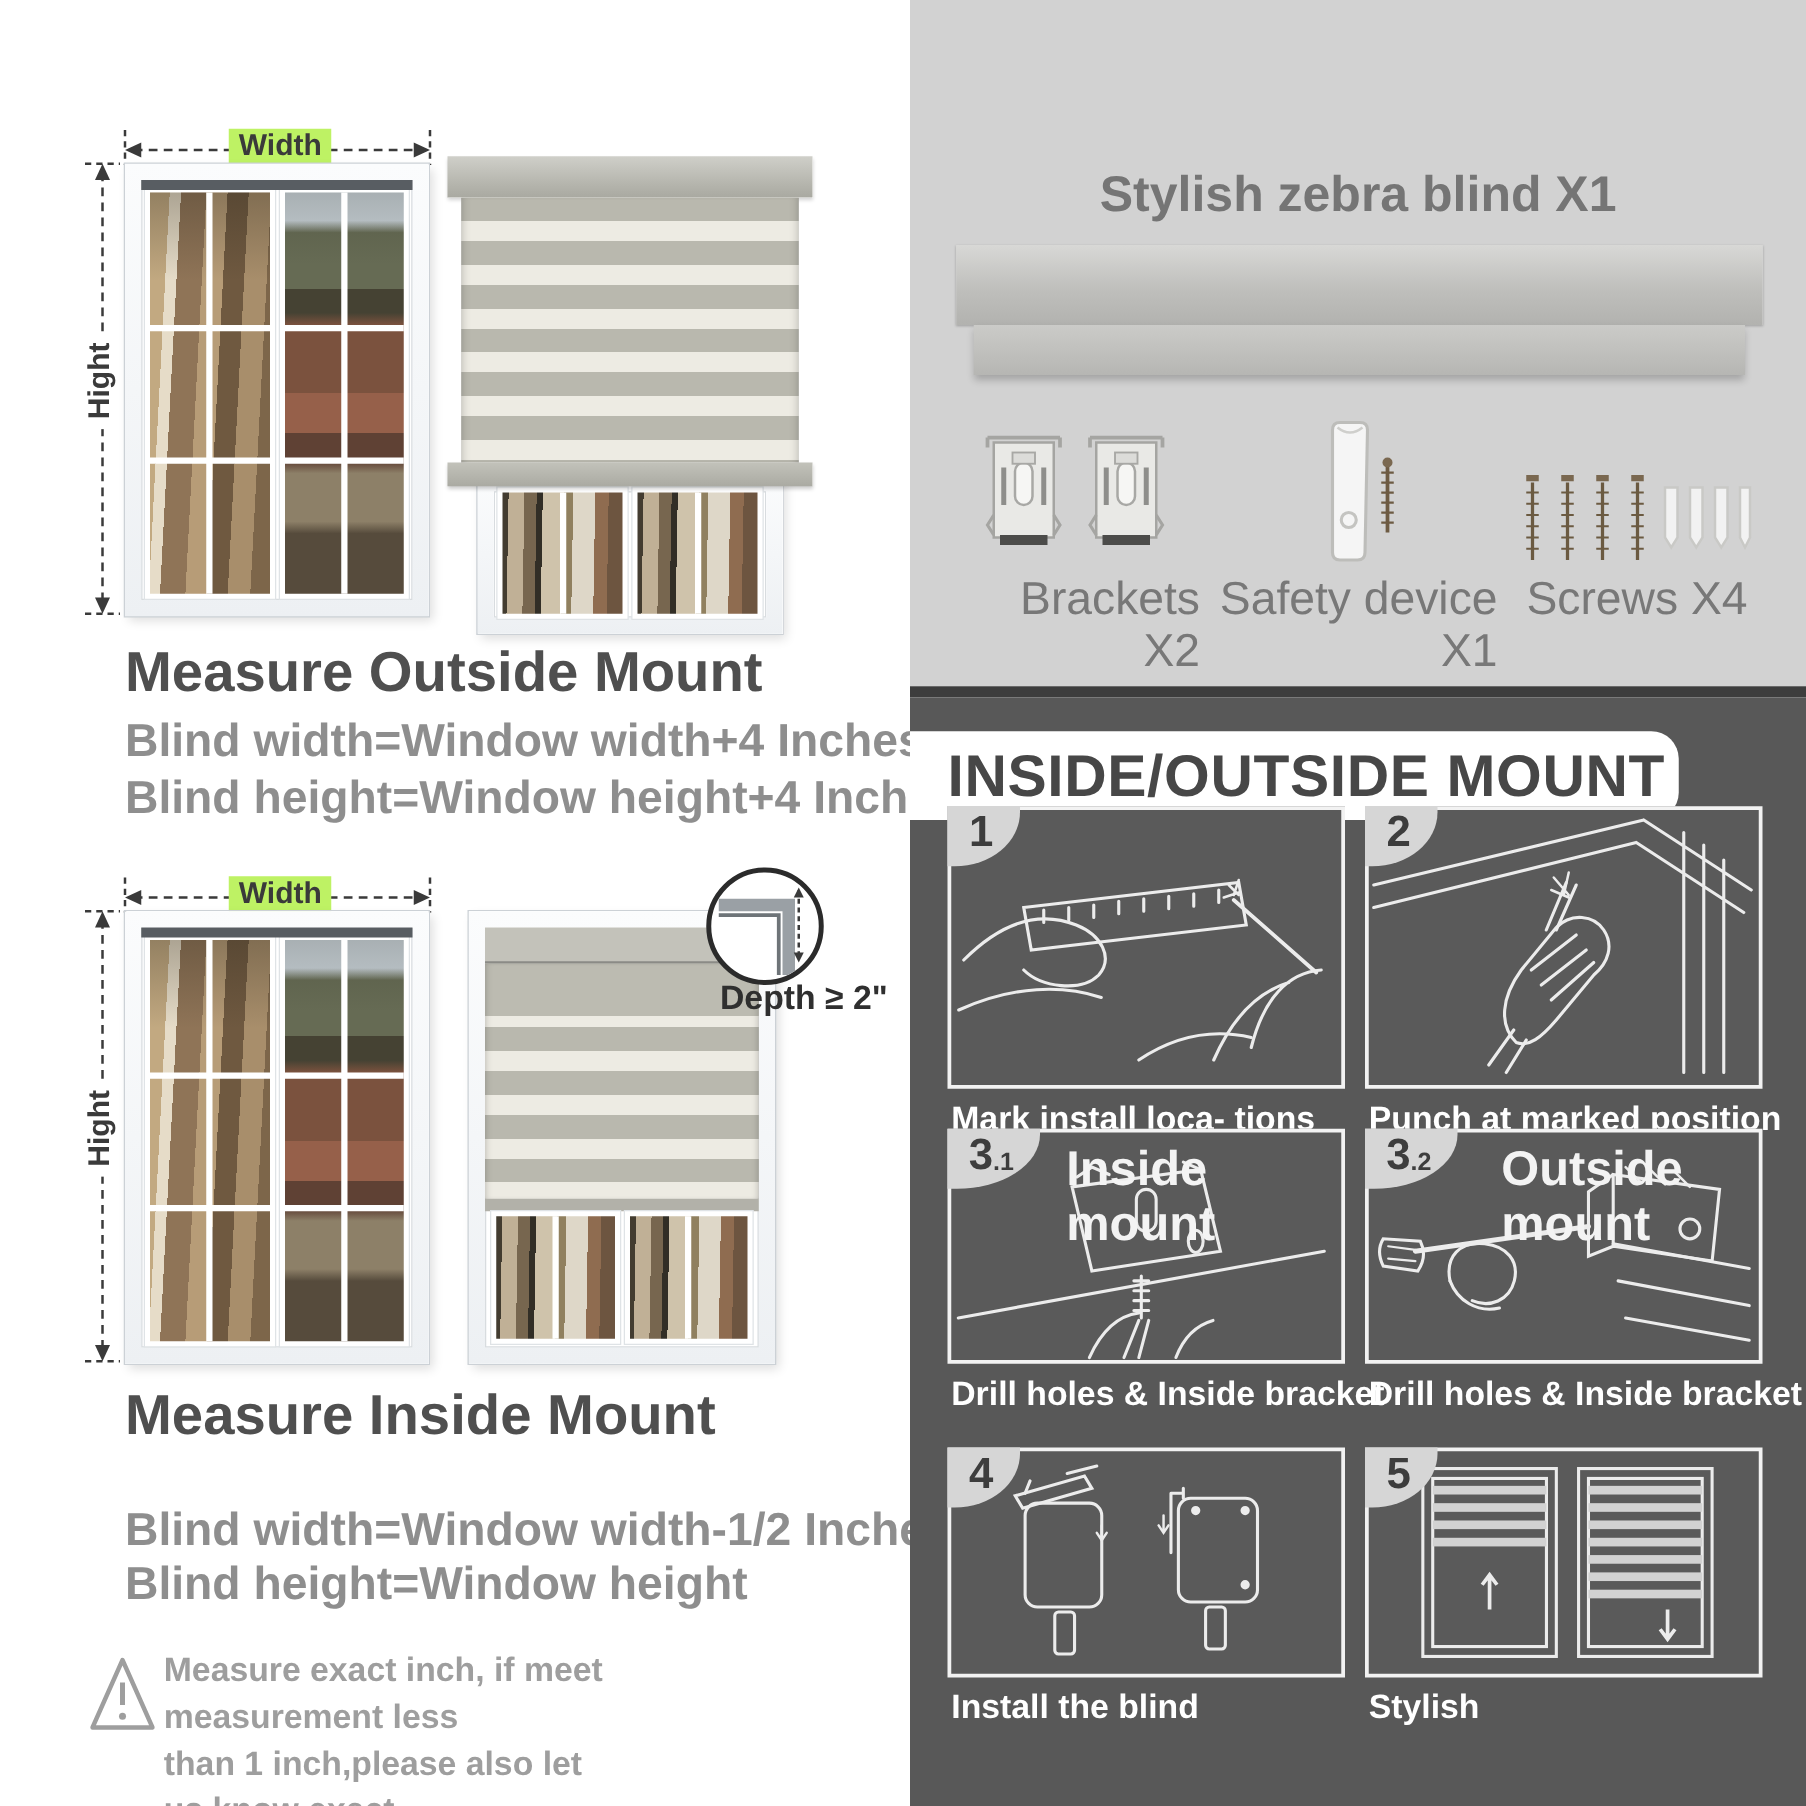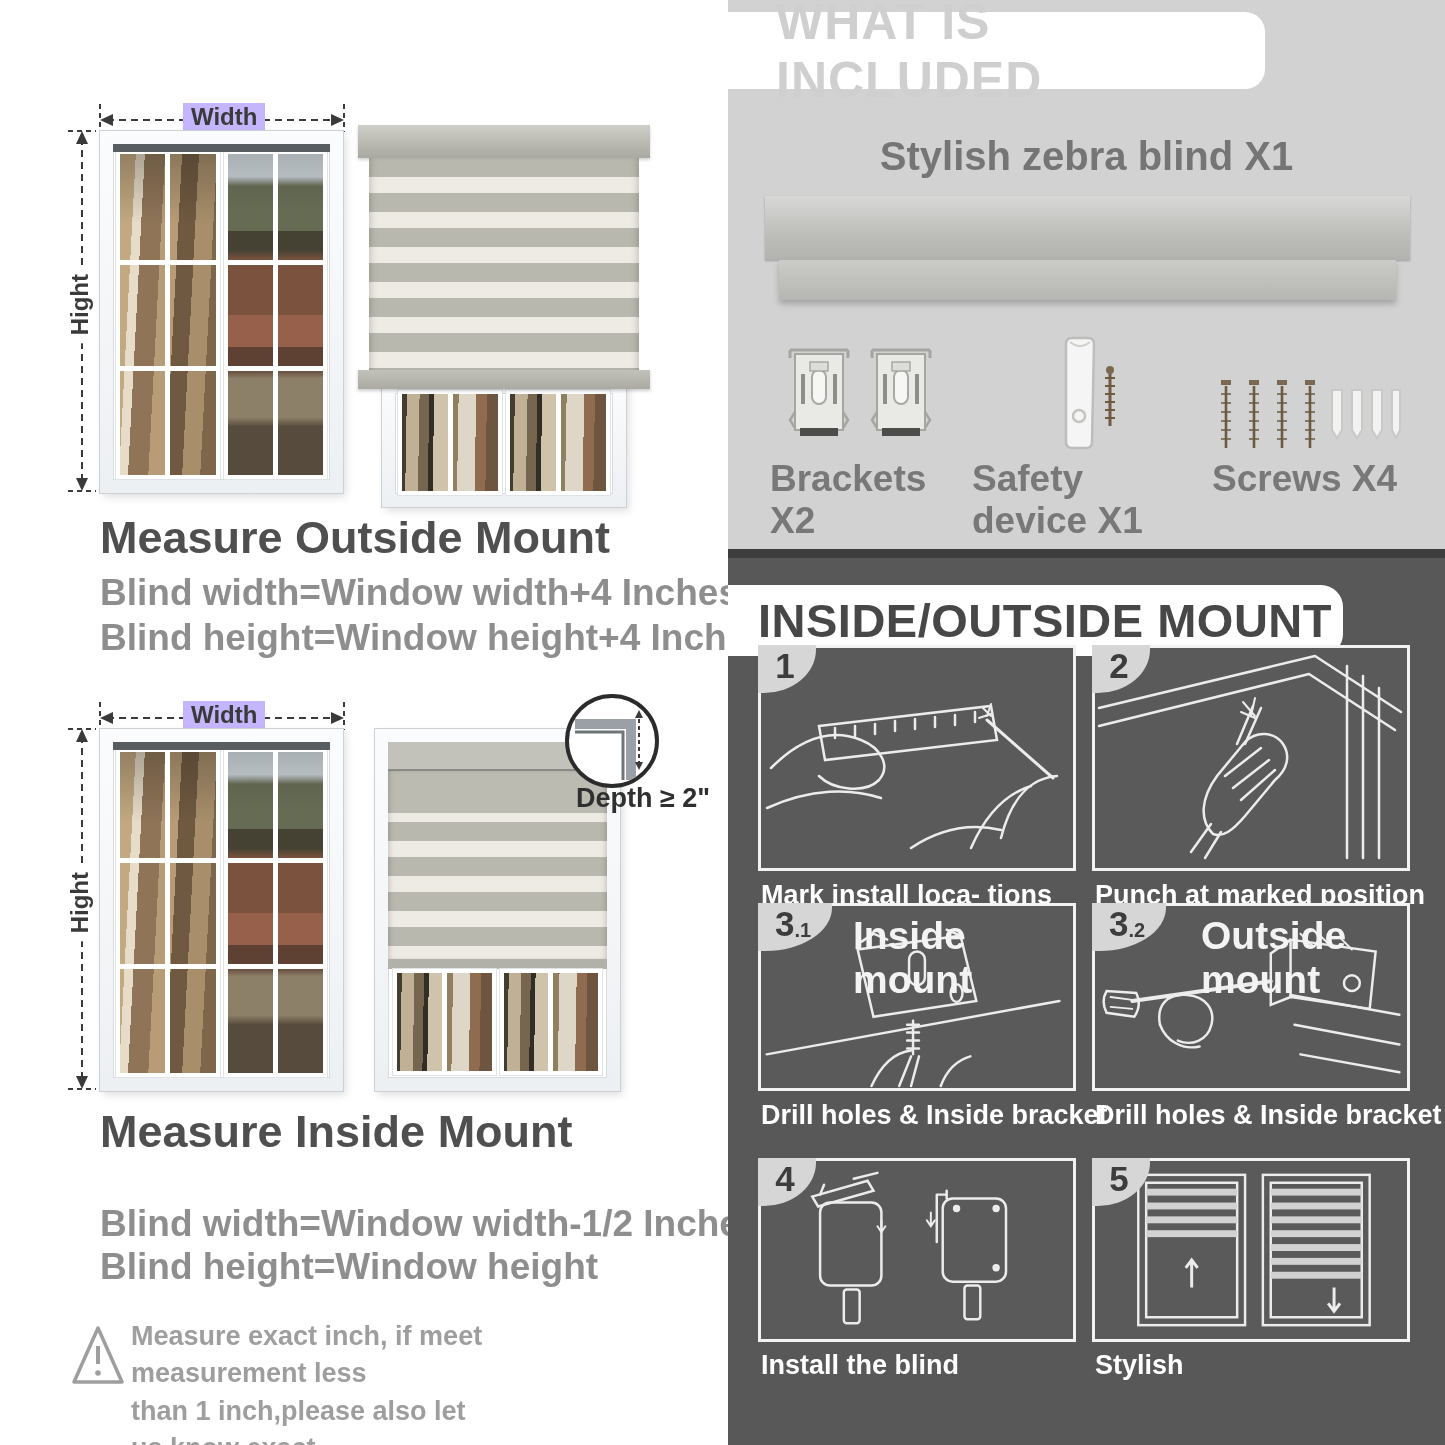--- a/index.html
+++ b/index.html
@@ -14,21 +14,21 @@
   .banner-white-light{left:728px;top:12px;width:489px;height:77px;background:#ffffff;
     border-radius:0 20px 20px 0;display:flex;align-items:center;padding-left:48px;
     color:#cfcfcf;font-size:50px;font-weight:bold;letter-spacing:1px;}
   .banner-white-dark{left:728px;top:557px;width:585px;height:71px;background:#ffffff;
     border-radius:0 22px 22px 0;display:flex;align-items:center;padding-left:30px;
     color:#474747;font-size:47px;font-weight:bold;letter-spacing:.5px;margin-top:28px;}
 
   
   .h-measure{color:#4f4f4f;font-size:45px;font-weight:bold;}
   .t-rule{color:#8e8e8e;font-size:37px;font-weight:bold;}
-  .t-part{color:#787878;font-size:37px;font-weight:bold;text-align:left;}
+  .t-part{color:#787878;font-size:37px;font-weight:normal;text-align:right;}
   .t-product{color:#757575;font-size:40px;font-weight:bold;text-align:center;}
   .t-warn{color:#9e9e9e;font-size:27px;line-height:1.38;font-weight:bold;}
   .t-dim{color:#3a3a3a;font-size:24px;font-weight:bold;}
   .t-depth{color:#2f2f2f;font-size:27px;font-weight:bold;}
   .t-step{color:#ffffff;font-size:27px;font-weight:bold;}
   .t-step-title{color:#f3f3f3;font-size:39px;font-weight:bold;}
 
   
   .win{position:absolute;background:linear-gradient(180deg,#fbfcfd,#edf0f3);
        box-shadow:0 0 0 1px #ccd1d6, 3px 4px 8px rgba(0,0,0,.13);}
@@ -60,21 +60,21 @@
             box-shadow:0 2px 3px rgba(0,0,0,.18);}
   .fabric{background:repeating-linear-gradient(180deg,#b9b8ae 0 19px,#edebe3 19px 35px);
           box-shadow:inset 6px 0 8px -6px rgba(0,0,0,.25), inset -6px 0 8px -6px rgba(0,0,0,.25);}
   .fabric-in{background:
       linear-gradient(180deg,#bcbbb1 0 42px, rgba(0,0,0,0) 42px),
       repeating-linear-gradient(180deg,#edebe3 0 16px,#b9b8ae 16px 35px);
       box-shadow:inset 4px 0 6px -4px rgba(0,0,0,.25), inset -4px 0 6px -4px rgba(0,0,0,.25);}
   .bottomrail{background:linear-gradient(180deg,#c2c2ba,#aaaaa2);box-shadow:0 2px 3px rgba(0,0,0,.2);}
 
   
-  .dim-label-h{position:absolute;background:#c4b5fd;padding:0 8px;}
+  .dim-label-h{position:absolute;background:#bef264;padding:0 8px;}
   .dim-label-v{position:absolute;background:#ffffff;padding:8px 0;writing-mode:vertical-rl;transform:rotate(180deg);}
 
   
   .panel-light{left:728px;top:0;width:717px;height:549px;background:#d2d2d2;}
   .dark-strip{left:728px;top:549px;width:717px;height:9px;background:#3d3d3d;}
   .panel-dark{left:728px;top:558px;width:717px;height:887px;background:#585858;}
   .rail-big{left:765px;top:196px;width:645px;height:64px;
       background:linear-gradient(180deg,#d8d8d6,#bfbfbc 55%,#b2b2af);
       box-shadow:0 1px 2px rgba(0,0,0,.25);}
   .rail-big2{left:779px;top:260px;width:617px;height:40px;
@@ -200,23 +200,20 @@
       <circle cx="28" cy="53" r="2.8" fill="#9e9e9e"></circle>
     </svg>
   </div>
   <div class="abs t-warn" style="left:131px;top:1318px;width:360px;">
     <div>Measure exact inch, if meet measurement less</div>
     <div>than 1 inch,please also let us know exact</div>
 
   </div>
 
   <div class="abs panel-light"></div>
-  <div class="abs banner-white-light">
-    <span>WHAT IS INCLUDED</span>
-  </div>
   <div class="abs t-product" style="left:728px;top:134px;width:717px;">Stylish zebra blind X1</div>
 
   <div class="abs rail-big"></div>
   <div class="abs rail-big2"></div>
 
   <div class="abs" style="left:786px;top:342px;">
     <svg width="66" height="104">
       <path d="M4 8 H62 M4 8 V16 M62 8 V16" stroke="#a5a5a2" stroke-width="3" fill="none"></path>
       <rect x="9" y="12" width="48" height="76" fill="#e9e9e6" stroke="#a5a5a2" stroke-width="2"></rect>
       <rect x="26" y="28" width="14" height="34" rx="7" fill="#f6f6f4" stroke="#a8a8a5" stroke-width="2"></rect>

